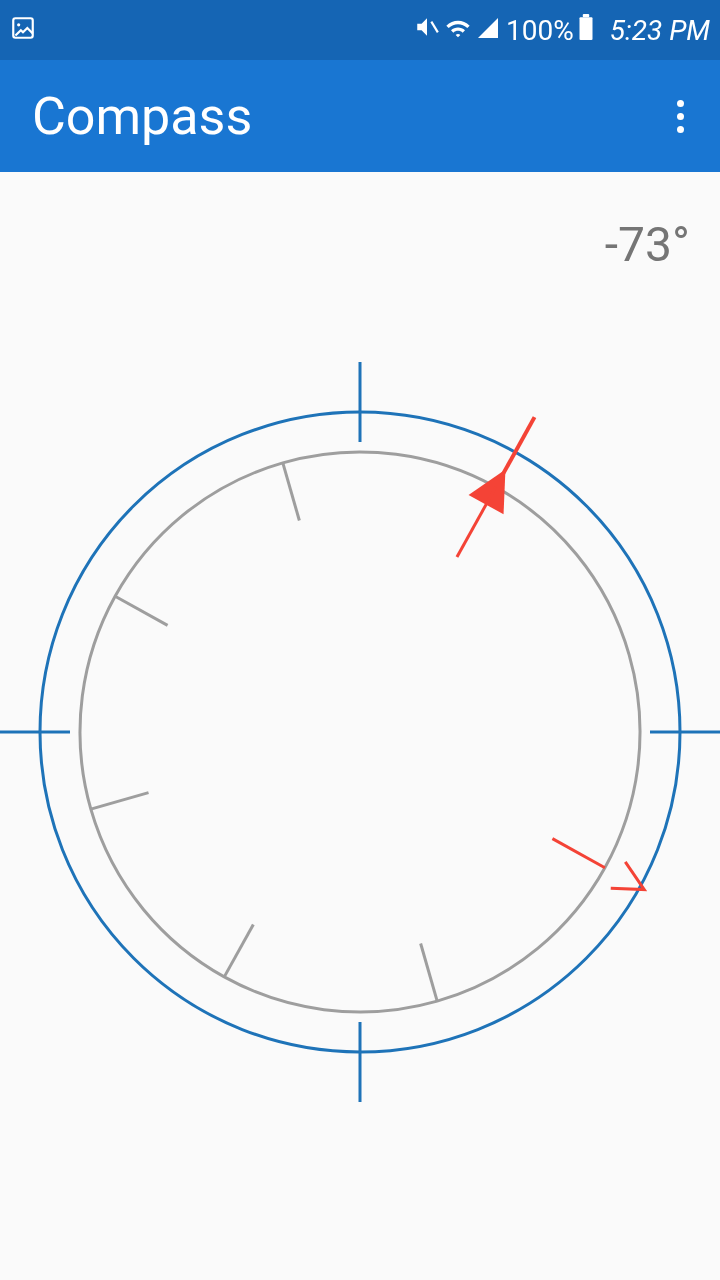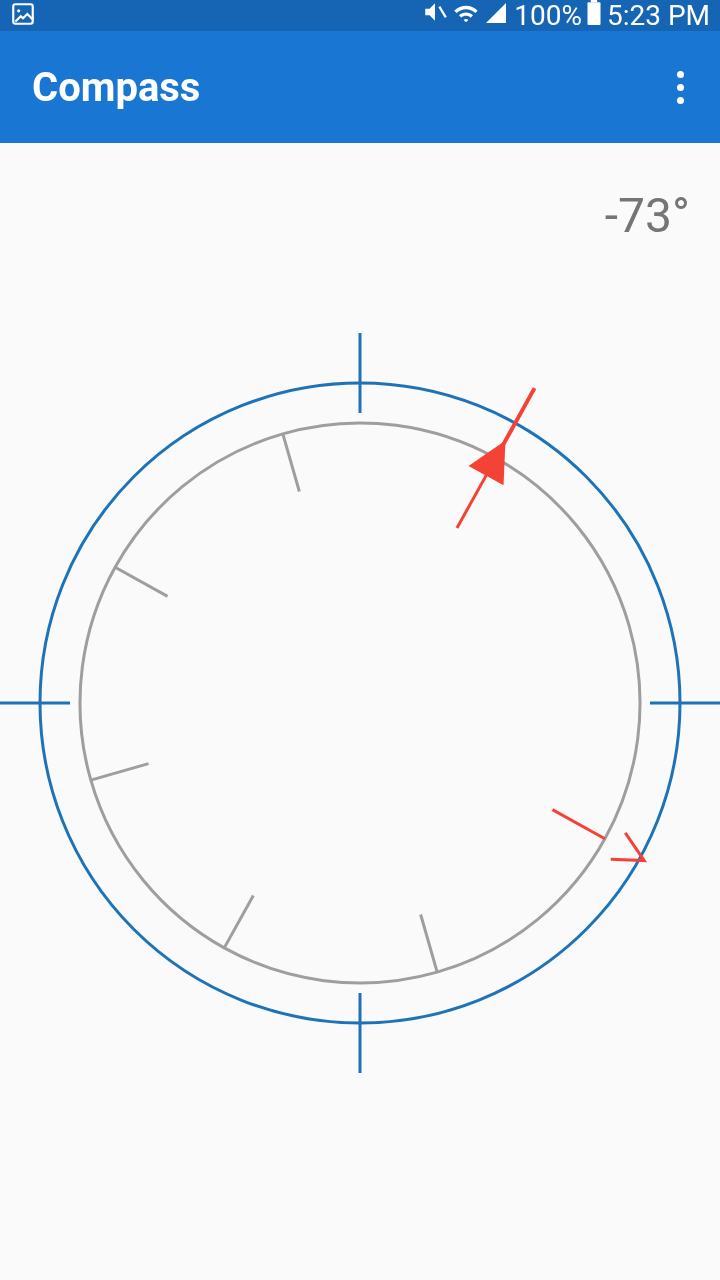--- a/index.html
+++ b/index.html
@@ -1,44 +1,44 @@
 <!DOCTYPE html>
 <html><head>
 <meta charset="utf-8">
 <style>
   * { margin: 0; padding: 0; box-sizing: border-box; }
   html, body { width: 720px; height: 1280px; overflow: hidden; font-family: Roboto, Arial, sans-serif; }
   body { background: #fafafa; position: relative; }
 
   
   .status-bar {
-    height: 31px;
+    height: 60px;
     background: #1565b4;
     display: flex;
     align-items: center;
     justify-content: space-between;
     padding: 0 10px;
     color: #fff;
   }
   .status-left { display: flex; align-items: center; gap: 6px; }
   .status-right { display: flex; align-items: center; gap: 4px; font-size: 28px; font-weight: 400; }
   .status-right .pct { margin-left: 2px; }
-  .status-right .time { margin-left: 1px; }
+  .status-right .time { margin-left: 12px; font-style: italic; }
 
   
   .app-bar {
     height: 112px;
     background: #1976d2;
     display: flex;
     align-items: center;
     justify-content: space-between;
     padding: 0 28px 0 32px;
     color: #fff;
   }
-  .app-title { font-size: 40px; font-weight: 700; }
+  .app-title { font-size: 52px; font-weight: 400; }
   .overflow { display: flex; flex-direction: column; gap: 6px; padding: 8px; }
   .overflow .dot { width: 7px; height: 7px; border-radius: 50%; background: #fff; }
 
   
   .content {
     position: relative;
     width: 720px;
     height: 1120px;
     background: #fafafa;
   }

